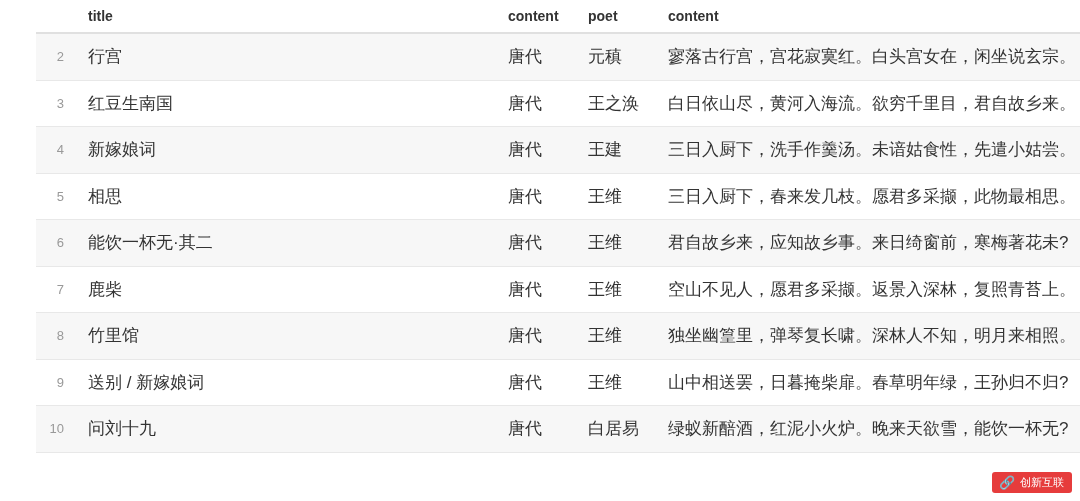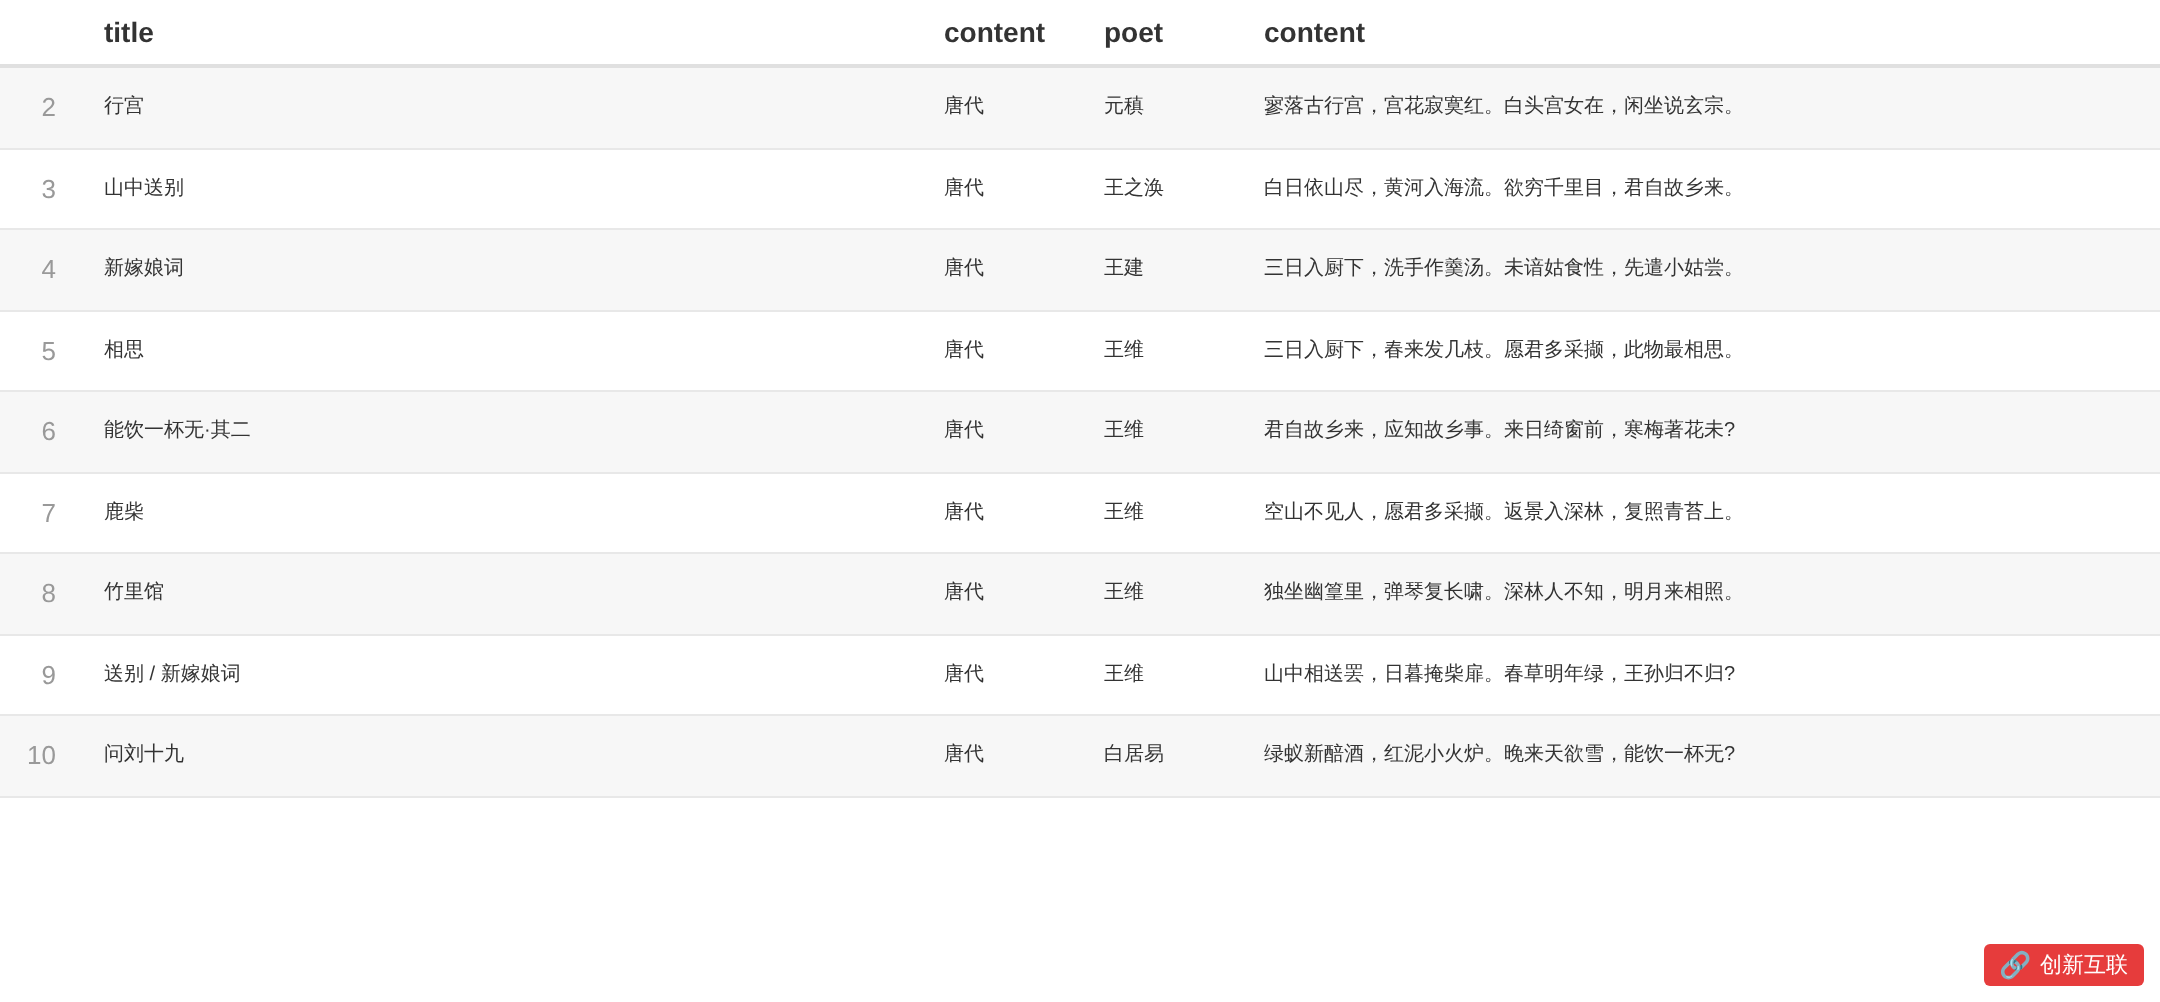--- a/index.html
+++ b/index.html
@@ -9,20 +9,21 @@
     }
     body {
       font-family: -apple-system, BlinkMacSystemFont, "PingFang SC", "Microsoft YaHei", sans-serif;
       font-size: 14px;
       background: #fff;
       color: #333;
     }
     .table-container {
       width: 1080px;
       overflow: hidden;
+      padding-left: 36px;
     }
     table {
       width: 100%;
       border-collapse: collapse;
       table-layout: fixed;
     }
     col.col-num { width: 40px; }
     col.col-title { width: 420px; }
     col.col-dynasty { width: 80px; }
     col.col-poet { width: 80px; }
@@ -47,21 +48,21 @@
     }
     tbody tr:nth-child(odd) {
       background: #f7f7f7;
     }
     tbody tr:nth-child(even) {
       background: #fff;
     }
     tbody td {
       padding: 10px 12px;
       vertical-align: middle;
-      font-size: 10px;
+      font-size: 17px;
       line-height: 1.5;
     }
     .row-num {
       color: #999;
       text-align: right;
       font-size: 13px;
     }
     .watermark {
       position: fixed;
       bottom: 8px;
@@ -103,21 +104,21 @@
     <tbody id="table-body">
     <tr>
           <td class="row-num">2</td>
           <td>行宫</td>
           <td>唐代</td>
           <td>元稹</td>
           <td>寥落古行宫，宫花寂寞红。白头宫女在，闲坐说玄宗。</td>
         </tr>
         <tr>
           <td class="row-num">3</td>
-          <td>山中送别</td>
+          <td>红豆生南国</td>
           <td>唐代</td>
           <td>王之涣</td>
           <td>白日依山尽，黄河入海流。欲穷千里目，君自故乡来。</td>
         </tr>
         <tr>
           <td class="row-num">4</td>
           <td>新嫁娘词</td>
           <td>唐代</td>
           <td>王建</td>
           <td>三日入厨下，洗手作羹汤。未谙姑食性，先遣小姑尝。</td>

